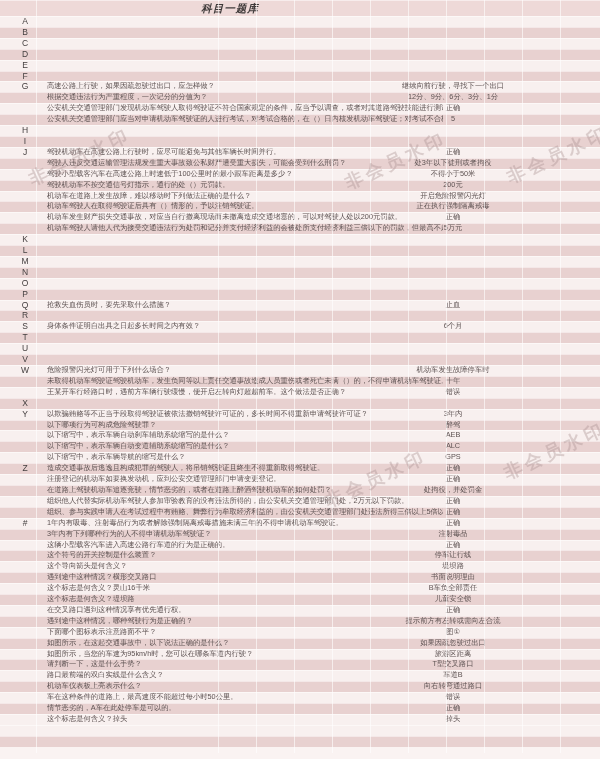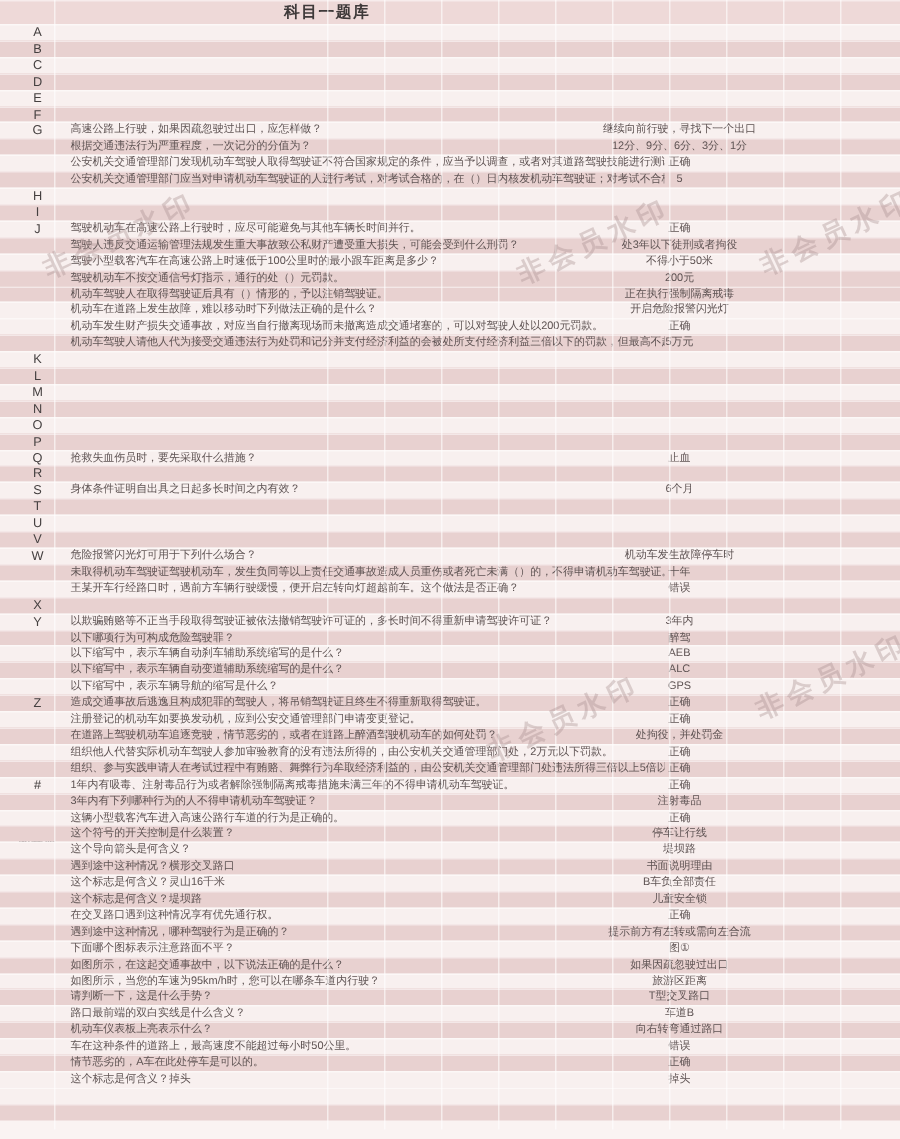--- a/index.html
+++ b/index.html
@@ -11,22 +11,22 @@
     --watermark:#ab9292;
   }
   html,body{margin:0;padding:0;background:#faf3f2;}
   #sheet{
     position:relative;width:600px;height:759px;overflow:hidden;
     background:#faf3f2;
     font-family:"Liberation Sans","DejaVu Sans",sans-serif;
   }
   #title-row{position:relative;height:16px;background:var(--title-bg);box-shadow:inset 0 1px 0 rgba(255,255,255,.5);}
   #sheet-title{
-    position:absolute;left:0;top:0;width:436px;text-align:center;
-    font-size:10.5px;font-weight:bold;color:#3f3a3a;line-height:16px;letter-spacing:1px;
+    position:absolute;left:12px;top:0;width:436px;text-align:center;
+    font-size:10.5px;font-weight:bold;color:#3f3a3a;line-height:16px;letter-spacing:1px;font-style:italic;
   }
   #rows{position:relative;}
   .row{position:relative;height:10.92px;box-shadow:inset 0 1px 0 rgba(255,255,255,.5);}
   .row.light{background:var(--row-light);}
   .row.dark{background:var(--row-dark);}
   .cell-h{
     position:absolute;left:0;top:0;width:50px;text-align:center;
     font-size:8.5px;line-height:10.92px;color:var(--header-text);
   }
   .cell-h.section{font-weight:bold;font-size:8px;letter-spacing:.5px;margin-top:18px;}
@@ -131,29 +131,29 @@
       <div class="row light">
     <span class="cell-h"></span>
     <span class="cell-q">驾驶小型载客汽车在高速公路上时速低于100公里时的最小跟车距离是多少？</span>
     <span class="cell-a">不得小于50米</span>
   </div>
       <div class="row dark">
     <span class="cell-h"></span>
     <span class="cell-q">驾驶机动车不按交通信号灯指示，通行的处（）元罚款。</span>
     <span class="cell-a">200元</span>
   </div>
+      <div class="row light">
+    <span class="cell-h"></span>
+    <span class="cell-q">机动车在道路上发生故障，难以移动时下列做法正确的是什么？</span>
+    <span class="cell-a">开启危险报警闪光灯</span>
+  </div>
       <div class="row dark">
     <span class="cell-h"></span>
     <span class="cell-q">机动车驾驶人在取得驾驶证后具有（）情形的，予以注销驾驶证。</span>
     <span class="cell-a">正在执行强制隔离戒毒</span>
-  </div>
-      <div class="row light">
-    <span class="cell-h"></span>
-    <span class="cell-q">机动车在道路上发生故障，难以移动时下列做法正确的是什么？</span>
-    <span class="cell-a">开启危险报警闪光灯</span>
   </div>
       <div class="row light">
     <span class="cell-h"></span>
     <span class="cell-q">机动车发生财产损失交通事故，对应当自行撤离现场而未撤离造成交通堵塞的，可以对驾驶人处以200元罚款。</span>
     <span class="cell-a">正确</span>
   </div>
       <div class="row dark">
     <span class="cell-h"></span>
     <span class="cell-q">机动车驾驶人请他人代为接受交通违法行为处罚和记分并支付经济利益的会被处所支付经济利益三倍以下的罚款，但最高不超过多少元？</span>
     <span class="cell-a">5万元</span>

